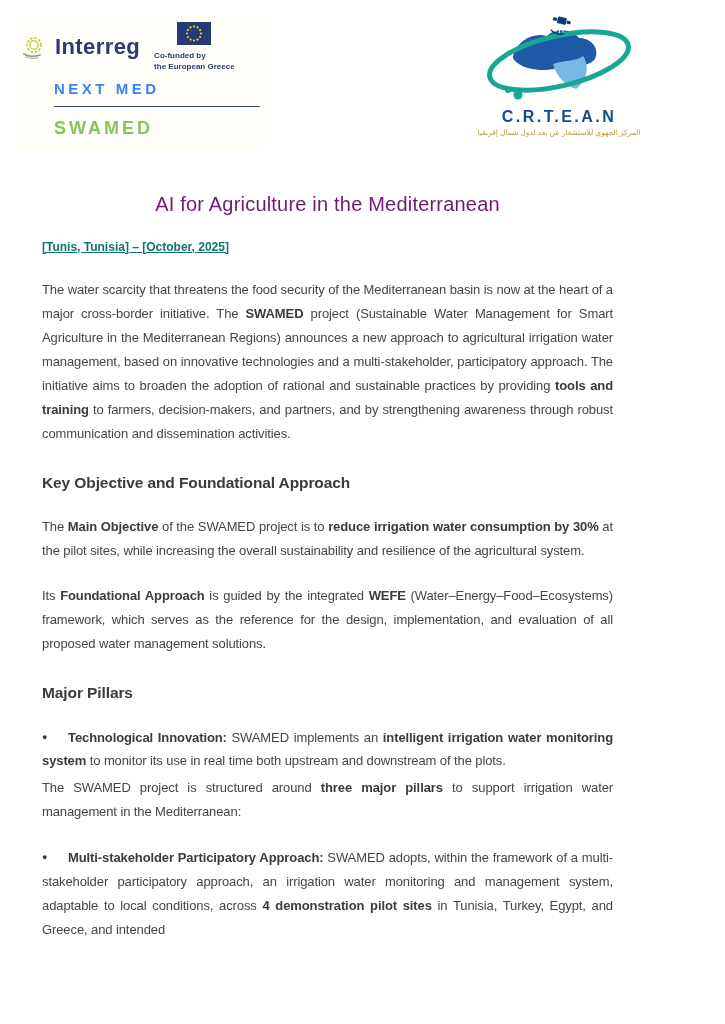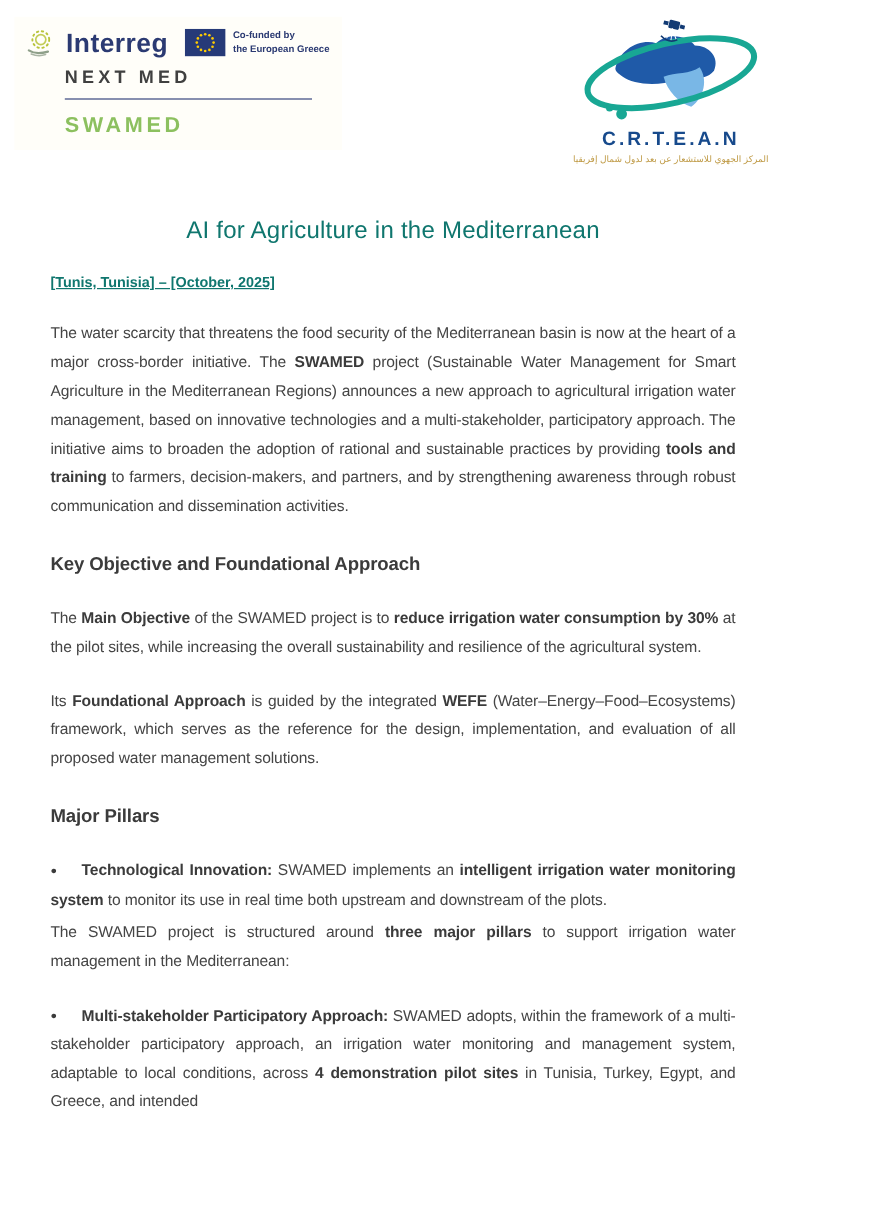--- a/index.html
+++ b/index.html
@@ -20,33 +20,33 @@
     width:725px;height:1024px;overflow:hidden;background:#ffffff;
     font-family:"Liberation Sans",sans-serif;
   }
   .page{width:670px;height:1024px;background:#fff;position:relative;}
 
   
   .header{display:flex;justify-content:space-between;align-items:flex-start;padding:14px 22px 0 12px;}
   .logo-left{background:#fffef9;padding:8px 10px 10px 8px;}
   .row1{display:flex;align-items:center;gap:8px;}
   .interreg-word{font-size:22px;font-weight:700;color:var(--interreg-navy);letter-spacing:.4px;}
-  .eu-block{display:flex;align-items:center;gap:6px;margin-left:6px;}
+  .eu-block{display:flex;align-items:center;gap:6px;margin-left:6px;flex-direction:column;}
   .eu-text{display:flex;flex-direction:column;font-size:8px;font-weight:700;color:var(--interreg-navy);line-height:1.35;}
-  .nextmed{margin:7px 0 0 34px;font-size:15px;font-weight:700;letter-spacing:3.5px;color:#404040;}
+  .nextmed{margin:7px 0 0 34px;font-size:15px;font-weight:700;letter-spacing:3.5px;color:#3b82f6;}
   .logo-divider{margin:9px 0 0 34px;width:206px;height:1px;background:#39477f;}
   .swamed-word{margin:11px 0 0 34px;font-size:18px;font-weight:700;letter-spacing:3px;color:var(--swamed-green);}
 
   .logo-right{display:flex;flex-direction:column;align-items:center;width:178px;margin-top:0;}
   .crtean-name{font-size:16px;font-weight:700;color:var(--crtean-blue);letter-spacing:2.5px;margin-top:2px;}
   .crtean-arabic{font-size:7.5px;color:var(--arabic-gold);direction:rtl;margin-top:2px;white-space:nowrap;}
 
   
   .content{padding:0 57px 0 42px;}
-  .title{margin:44px 0 0;text-align:center;font-size:20px;font-weight:400;color:#0f766e;letter-spacing:.2px;}
+  .title{margin:44px 0 0;text-align:center;font-size:20px;font-weight:400;color:#701a75;letter-spacing:.2px;}
   .dateline{margin:24px 0 24px;font-size:12px;font-weight:700;color:#0f766e;text-decoration:underline;}
   .block{margin:0 0 21px;font-size:13px;line-height:24px;color:var(--body-text);text-align:justify;letter-spacing:-.1px;}
   h2.block{font-size:15.5px;font-weight:700;margin:26px 0 21px;text-align:left;line-height:22px;color:#3c3c3c;}
   .block.bullet{margin:0 0 3px;}
   .b{font-weight:700;color:#3b3b3b;}
   .bullet-dot{display:inline-block;width:26px;font-size:9px;vertical-align:1.5px;color:#3b3b3b;}
 </style>
 </head>
 <body>
 

